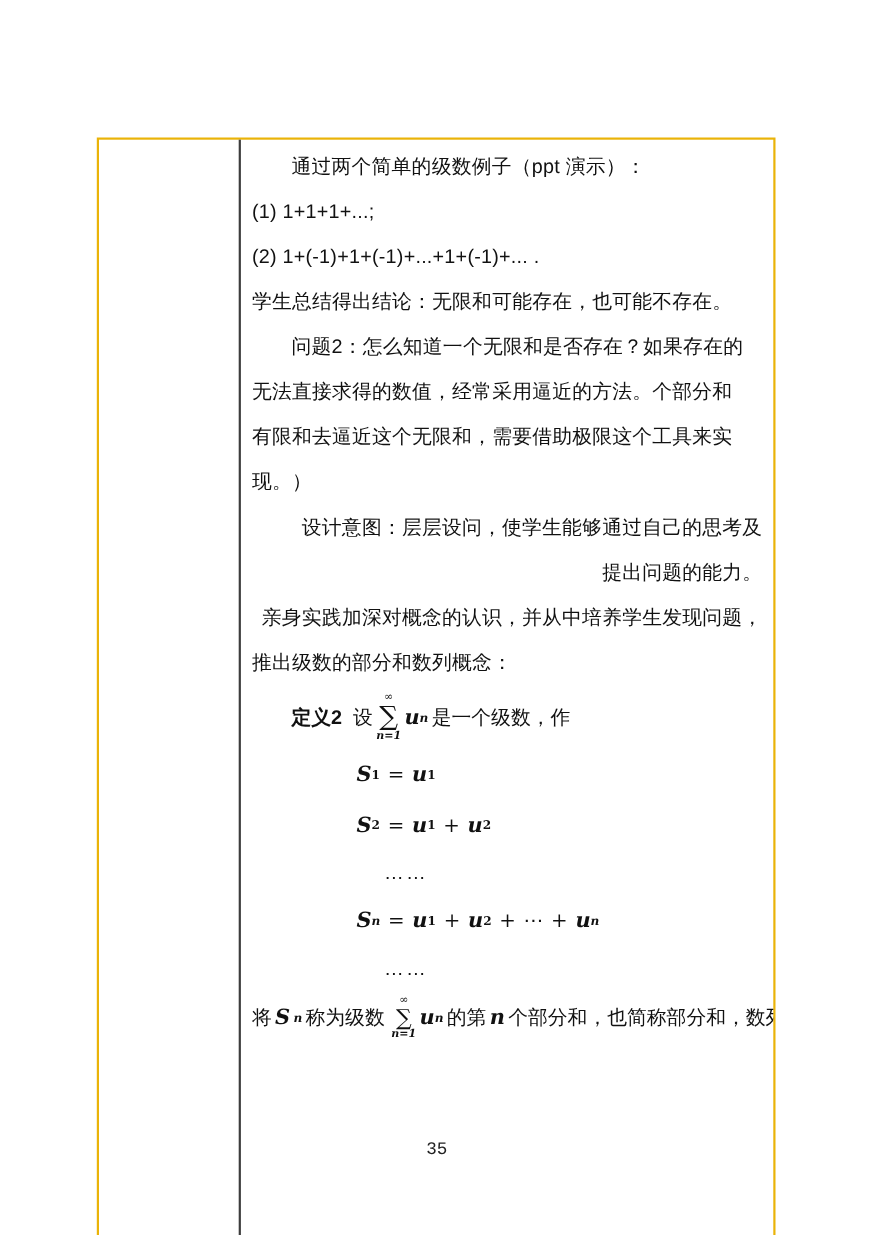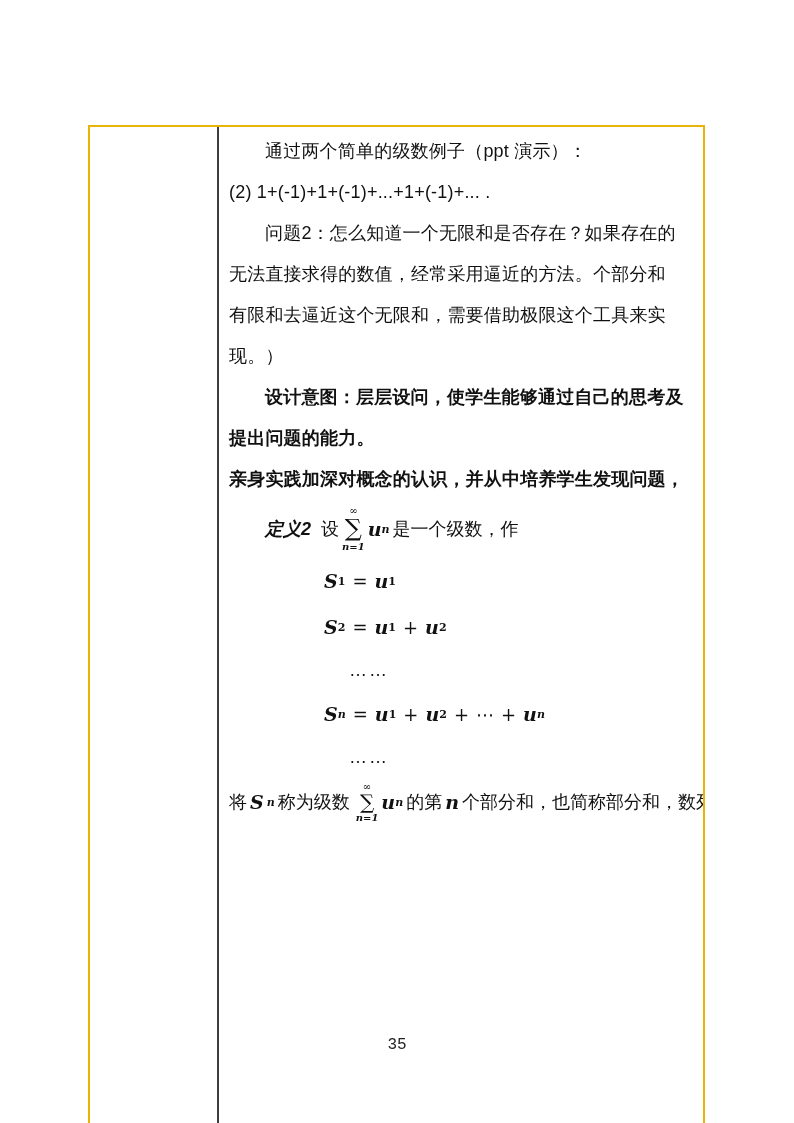--- a/index.html
+++ b/index.html
@@ -11,64 +11,67 @@
     position:absolute; left:88px; top:125px;
     width:617px; height:1014px;
     border:2px solid #eab308;
     display:flex;
   }
   .col-left  { width:129px; border-right:2px solid #3d3d3d; }
   .col-right { flex:1; padding:4px 10px 0 10px; overflow:hidden; }
 
   .ln { font-size:18px; line-height:41px; height:41px; white-space:nowrap; letter-spacing:0.2px; }
   .ind { text-indent:36px; }
-  .b  { font-weight:700; }
+  .b  { font-weight:400;text-align:right; }
 
   
   .mi { font-family:"DejaVu Serif","Liberation Serif",serif; font-style:italic; font-weight:700; font-size:19px; }
   .msub { font-family:"DejaVu Serif","Liberation Serif",serif; font-size:11px; font-weight:700; vertical-align:-4px; }
   .msub.it { font-style:italic; }
   .mo { font-family:"DejaVu Serif","Liberation Serif",serif; font-size:18px; margin:0 7px; font-weight:400; }
   .cdots { font-family:"DejaVu Serif","Liberation Serif",serif; font-size:18px; }
 
   .sum { display:inline-flex; flex-direction:column; align-items:center; line-height:1; margin:0 3px; }
   .sum .top { font-family:"DejaVu Serif",serif; font-size:10px; line-height:1; }
   .sum .sym { font-family:"DejaVu Serif",serif; font-size:24px; line-height:1.05; font-weight:400; }
   .sum .bot { font-family:"DejaVu Serif",serif; font-size:10px; line-height:1; font-style:italic;font-weight:bold; }
   .sum.small .sym { font-size:20px; }
 
   .def-row { height:58px; display:flex; align-items:center; font-size:18px; padding-left:36px; white-space:nowrap; }
-  .def-row .lbl { font-weight:700; margin-right:10px;font-style:italic; }
+  .def-row .lbl { font-weight:700; margin-right:10px; }
 
   .f-row { height:46px; display:flex; align-items:center; margin-left:95px; white-space:nowrap; }
   .dots-row { height:41px; line-height:41px; margin-left:120px; font-size:18px; letter-spacing:2px; }
   .last-row { height:48px; display:flex; align-items:center; font-size:18px; white-space:nowrap; }
   .cjk-gap { margin:0 3px; }
 
   .footer { position:absolute; top:1036px; left:0; width:794px; text-align:center;
             font-family:Liberation Mono, monospace; font-size:16px; color:#222; }
 </style>
 </head>
 <body>
 
 <div class="page">
 
   <div class="doc-table">
     <div class="col-left"></div>
 
     <div class="col-right">
       <div class="ln ind">通过两个简单的级数例子（ppt 演示）：</div>
+      <div class="ln">(1) 1+1+1+...;</div>
       <div class="ln">(2) 1+(-1)+1+(-1)+...+1+(-1)+... .</div>
+      <div class="ln">学生总结得出结论：无限和可能存在，也可能不存在。</div>
       <div class="ln ind">问题2：怎么知道一个无限和是否存在？如果存在的</div>
       <div class="ln">无法直接求得的数值，经常采用逼近的方法。个部分和</div>
       <div class="ln">有限和去逼近这个无限和，需要借助极限这个工具来实</div>
       <div class="ln">现。）</div>
       <div class="ln ind b">设计意图：层层设问，使学生能够通过自己的思考及</div>
       <div class="ln b">提出问题的能力。</div>
       <div class="ln b">亲身实践加深对概念的认识，并从中培养学生发现问题，</div>
+      <div class="ln">推出级数的部分和数列概念：</div>
 
       <div class="def-row">
         <span class="lbl">定义2</span>
         <span>设</span>
         <span class="sum">
           <span class="top">∞</span>
           <span class="sym">∑</span>
           <span class="bot">n=1</span>
         </span>
         <span class="mi">u</span>

